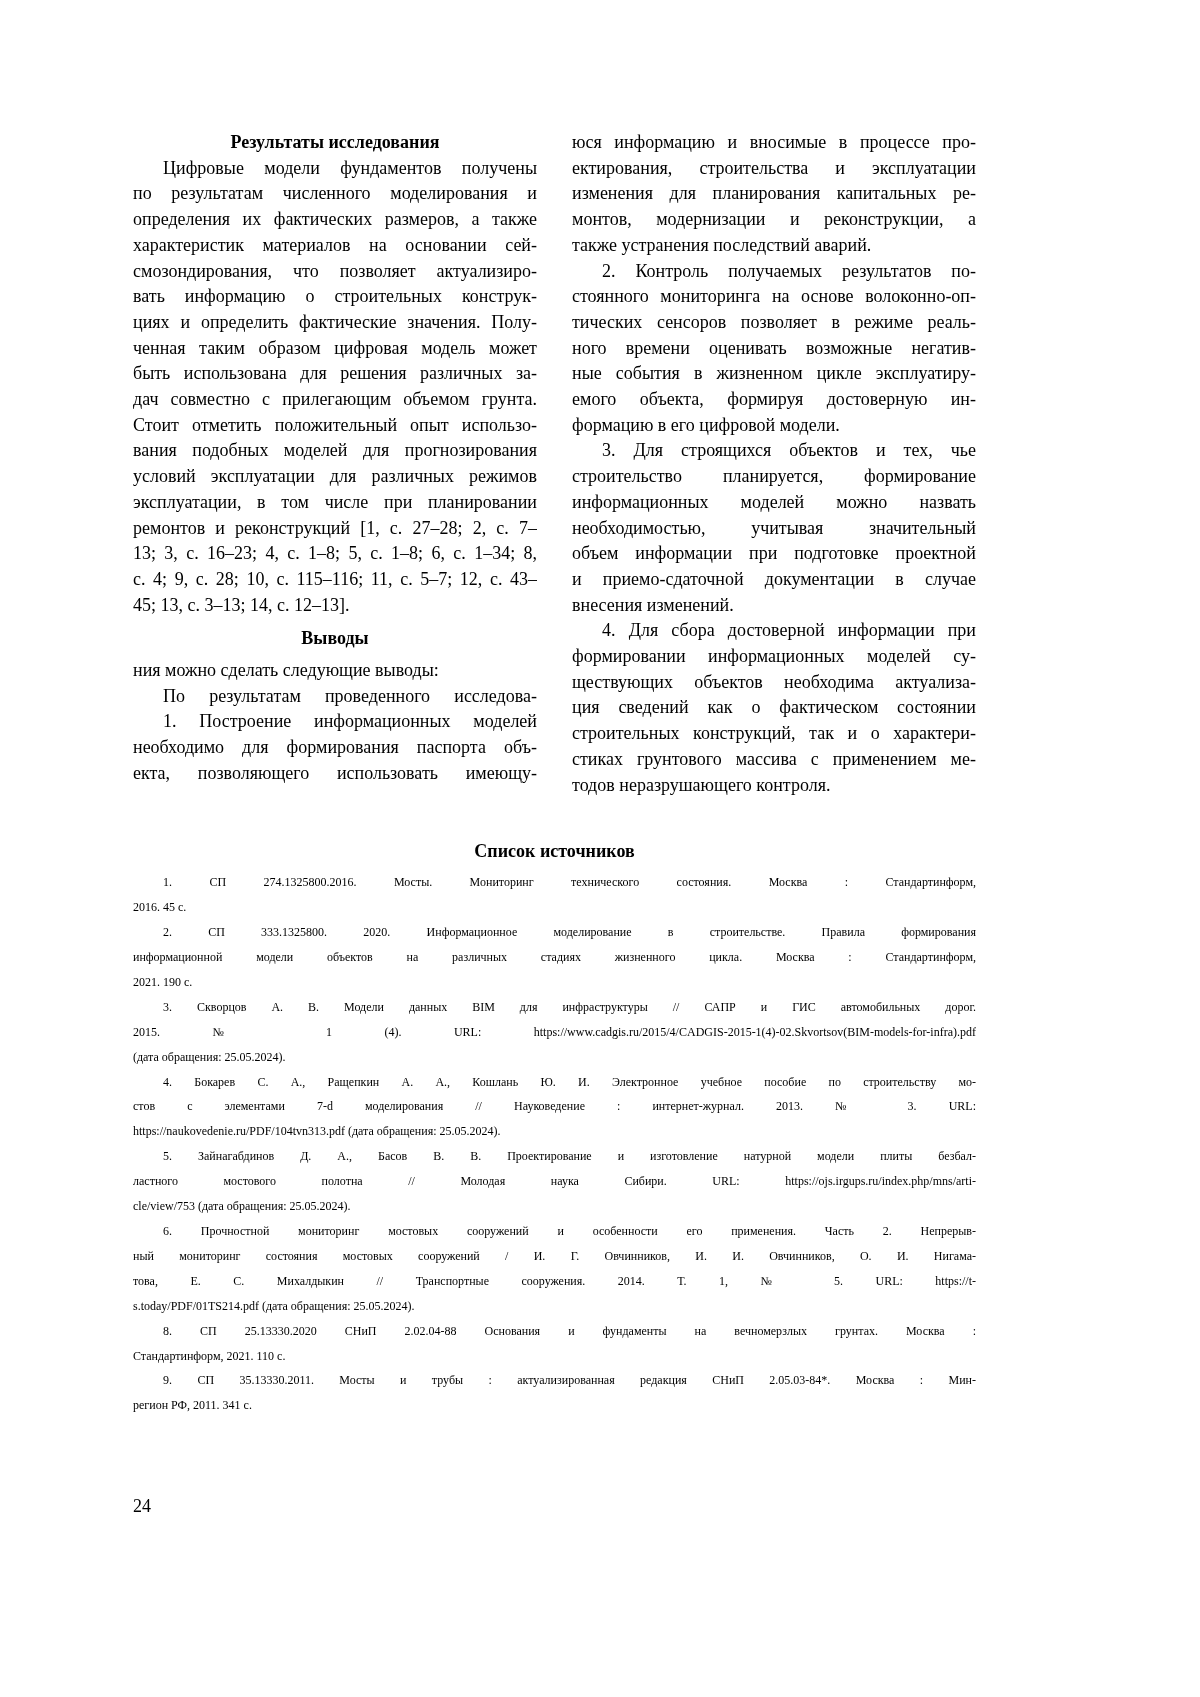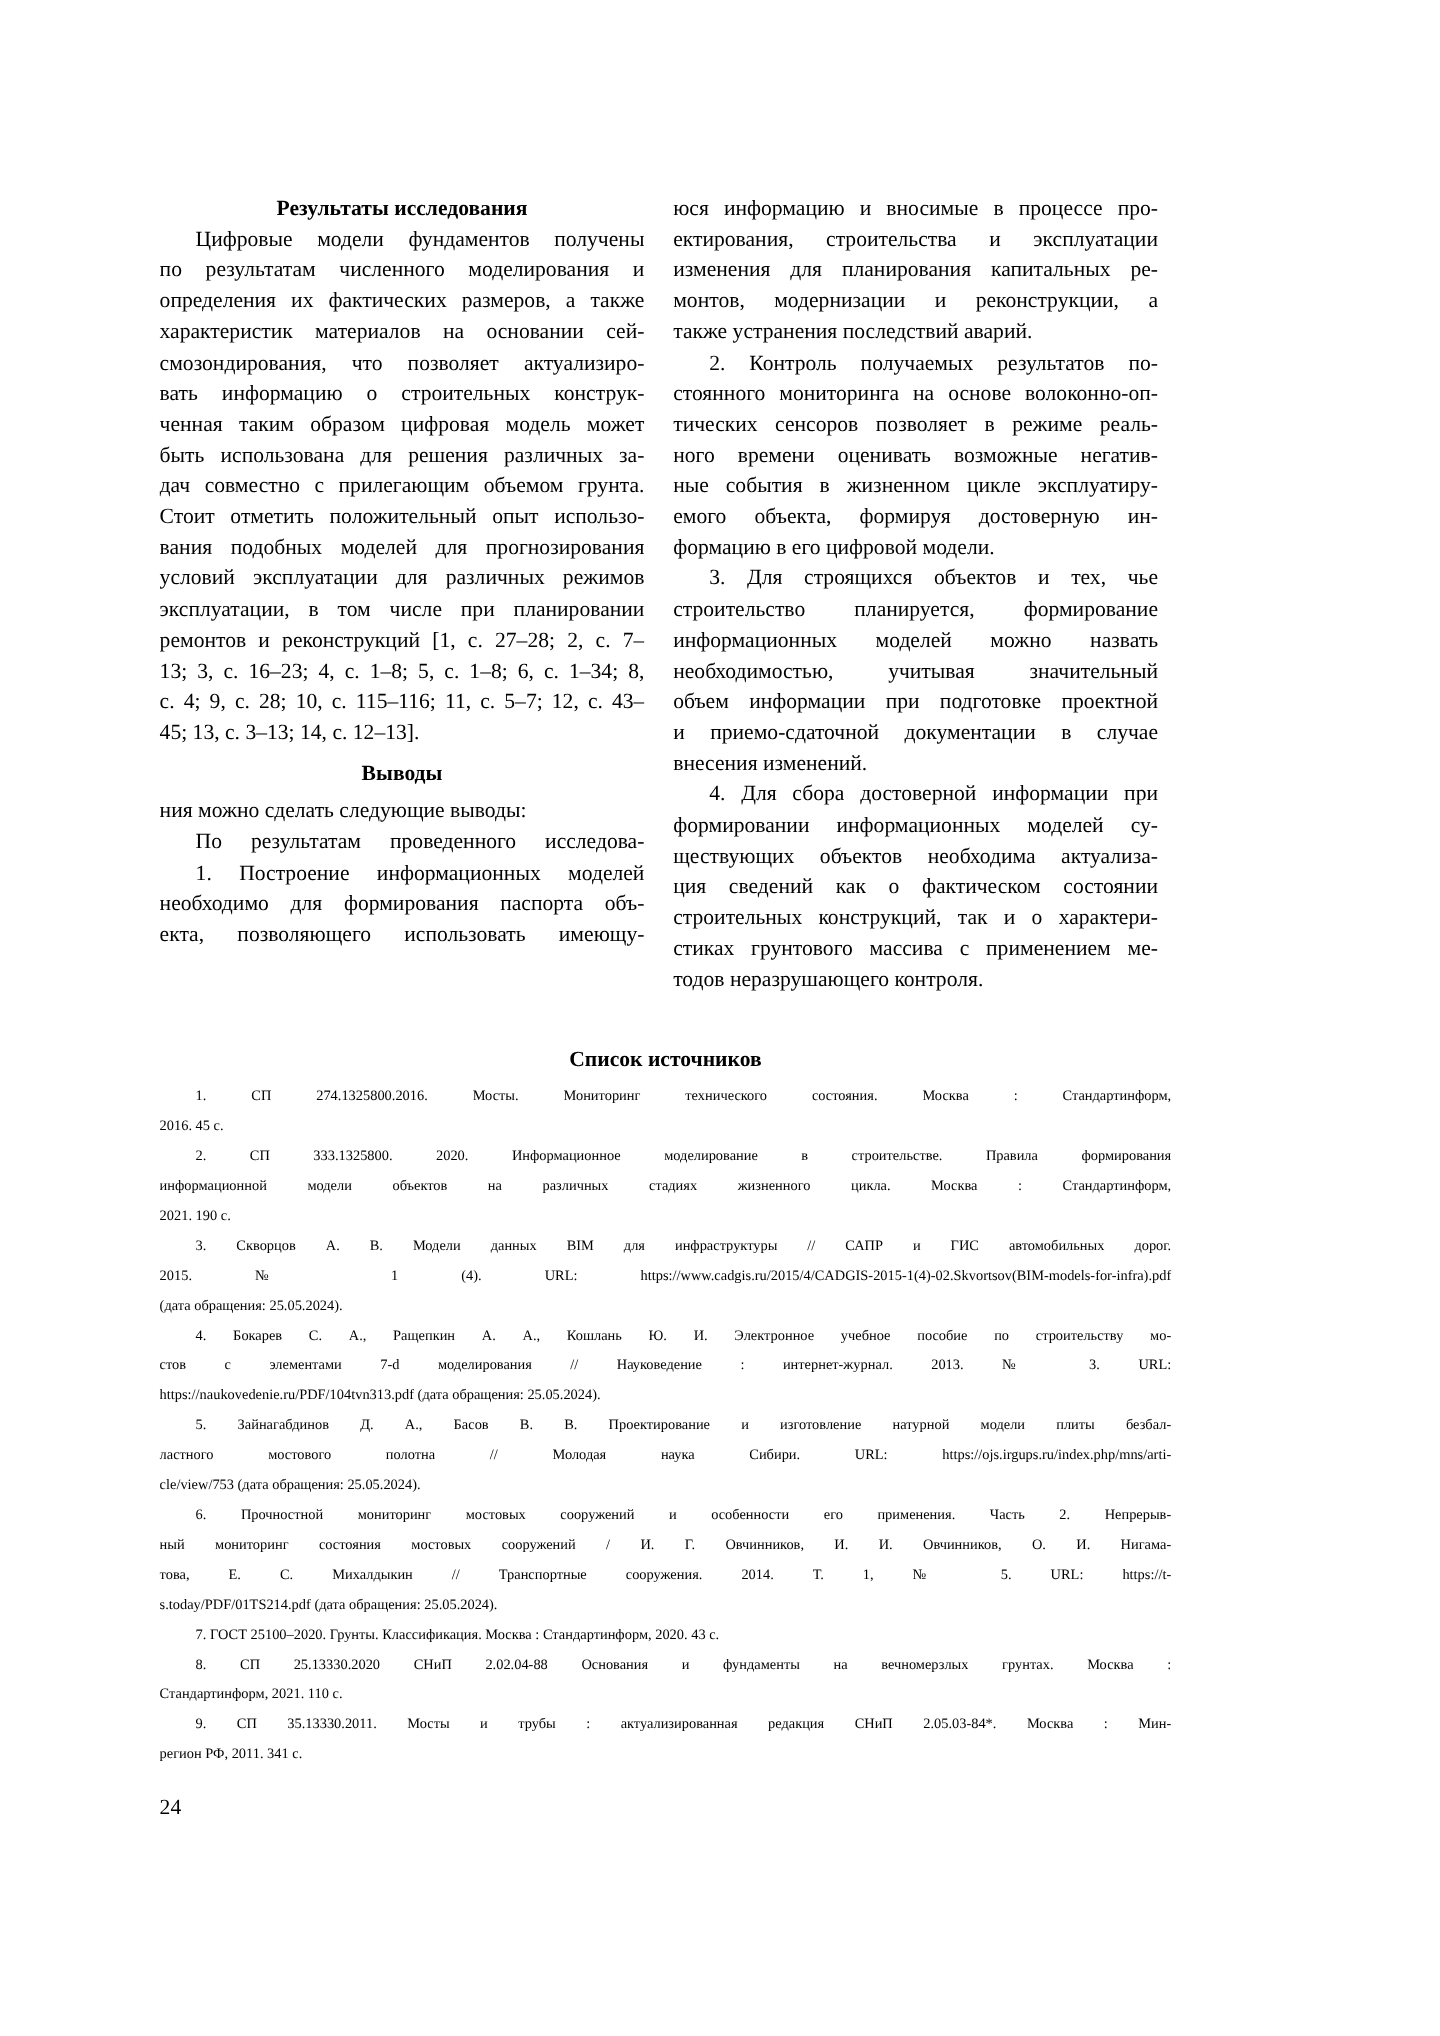--- a/index.html
+++ b/index.html
@@ -11,21 +11,21 @@
     overflow: hidden;
     color: #000000;
     font-family: "Liberation Serif", "DejaVu Serif", serif;
   }
   .content {
     position: absolute;
     left: 133px;
     top: 130px;
     width: 843px;
   }
-  .columns { display: flex; gap: 24px; margin-top: 31px; }
+  .columns { display: flex; gap: 35px; }
   .col { width: 404px; font-size: 18px; line-height: 25.7px; }
   .line {
     text-align: justify;
     text-align-last: justify;
     overflow: hidden;
     white-space: nowrap;
   }
   .line { white-space: normal; }
   .line.end { text-align-last: left; }
   .line.indent { text-indent: 30px; }
@@ -60,20 +60,21 @@
 <div class="content">
   <div class="columns">
     <div class="col" id="col-left">
         <div class="col-heading">Результаты исследования</div>
         <div class="line indent">Цифровые модели фундаментов получены</div>
         <div class="line">по результатам численного моделирования и</div>
         <div class="line">определения их фактических размеров, а также</div>
         <div class="line">характеристик материалов на основании сей-</div>
         <div class="line">смозондирования, что позволяет актуализиро-</div>
         <div class="line">вать информацию о строительных конструк-</div>
+        <div class="line">циях и определить фактические значения. Полу-</div>
         <div class="line">ченная таким образом цифровая модель может</div>
         <div class="line">быть использована для решения различных за-</div>
         <div class="line">дач совместно с прилегающим объемом грунта.</div>
         <div class="line">Стоит отметить положительный опыт использо-</div>
         <div class="line">вания подобных моделей для прогнозирования</div>
         <div class="line">условий эксплуатации для различных режимов</div>
         <div class="line">эксплуатации, в том числе при планировании</div>
         <div class="line">ремонтов и реконструкций [1, с. 27–28; 2, с. 7–</div>
         <div class="line">13; 3, с. 16–23; 4, с. 1–8; 5, с. 1–8; 6, с. 1–34; 8,</div>
         <div class="line">с. 4; 9, с. 28; 10, с. 115–116; 11, с. 5–7; 12, с. 43–</div>
@@ -141,23 +142,20 @@
           <div class="line">ластного мостового полотна // Молодая наука Сибири. URL: https://ojs.irgups.ru/index.php/mns/arti-</div>
           <div class="line end">cle/view/753 (дата обращения: 25.05.2024).</div>
         </div>
         <div class="ref-item">
           <div class="line indent">6. Прочностной мониторинг мостовых сооружений и особенности его применения. Часть 2. Непрерыв-</div>
           <div class="line">ный мониторинг состояния мостовых сооружений / И. Г. Овчинников, И. И. Овчинников, О. И. Нигама-</div>
           <div class="line">това, Е. С. Михалдыкин // Транспортные сооружения. 2014. Т. 1, № 5. URL: https://t-</div>
           <div class="line end">s.today/PDF/01TS214.pdf (дата обращения: 25.05.2024).</div>
         </div>
         <div class="ref-item">
-          <div class="line indent end">7. ГОСТ 25100–2020. Грунты. Классификация. Москва : Стандартинформ, 2020. 43 с.</div>
-        </div>
-        <div class="ref-item">
           <div class="line indent">8. СП 25.13330.2020 СНиП 2.02.04-88 Основания и фундаменты на вечномерзлых грунтах. Москва :</div>
           <div class="line end">Стандартинформ, 2021. 110 с.</div>
         </div>
         <div class="ref-item">
           <div class="line indent">9. СП 35.13330.2011. Мосты и трубы : актуализированная редакция СНиП 2.05.03-84*. Москва : Мин-</div>
           <div class="line end">регион РФ, 2011. 341 с.</div>
         </div>
       </div>
   </div>
 </div>

